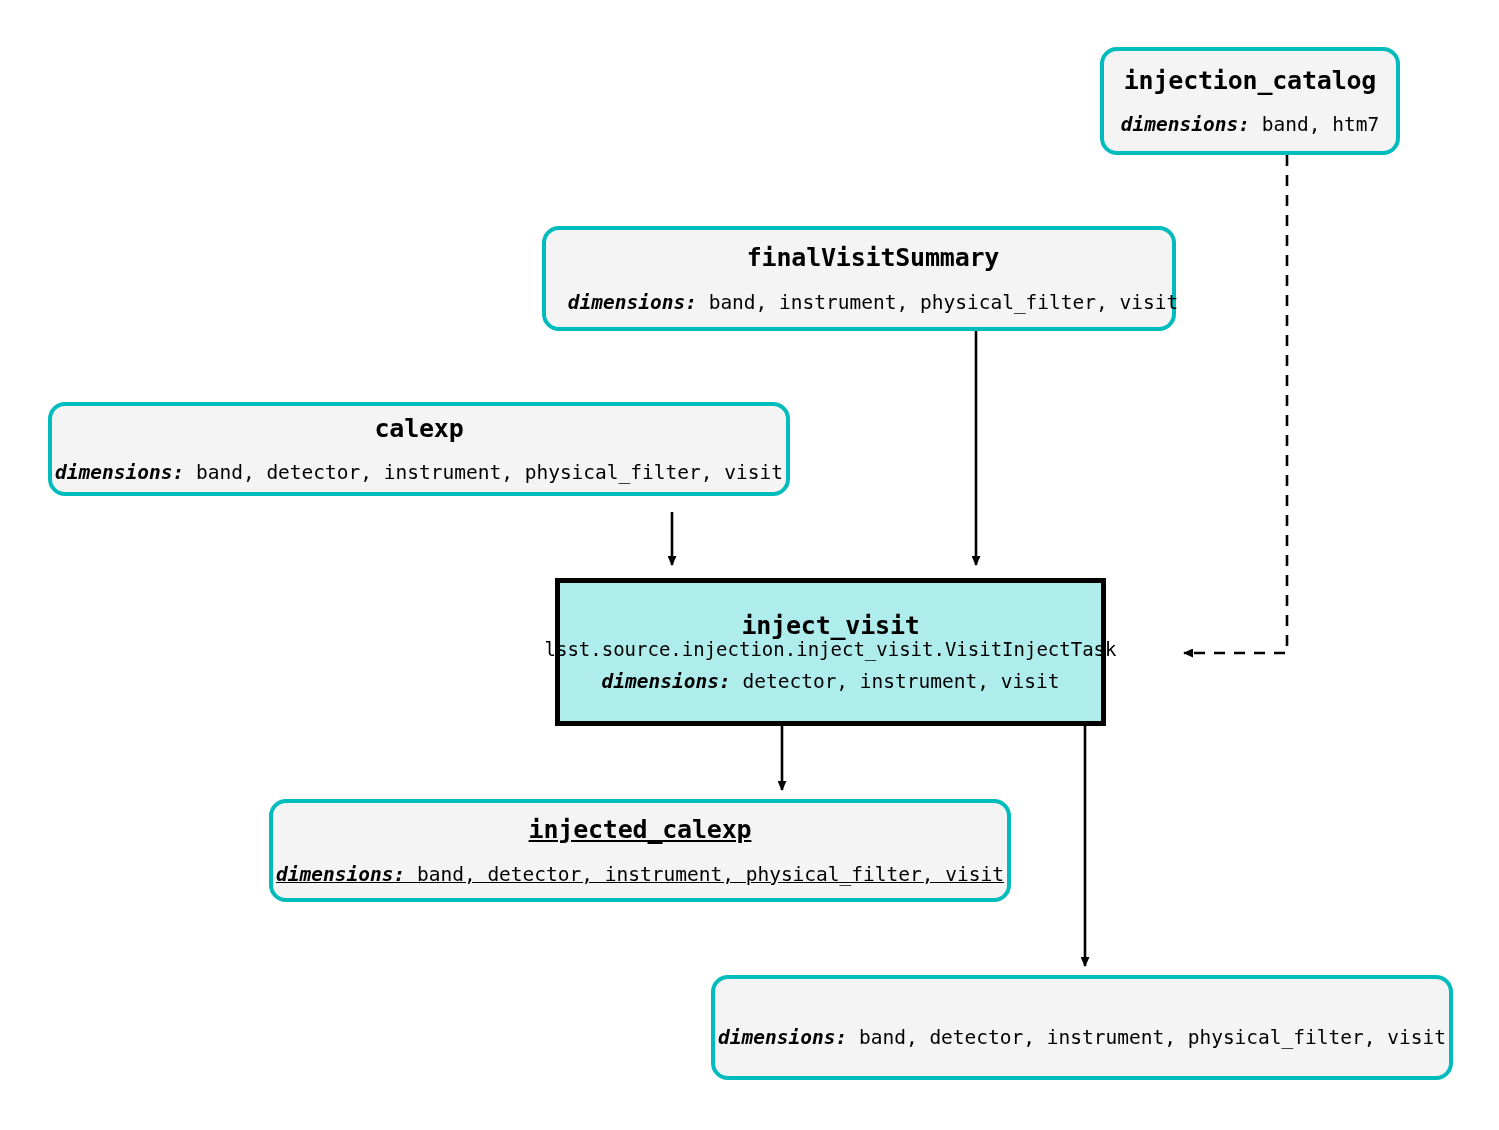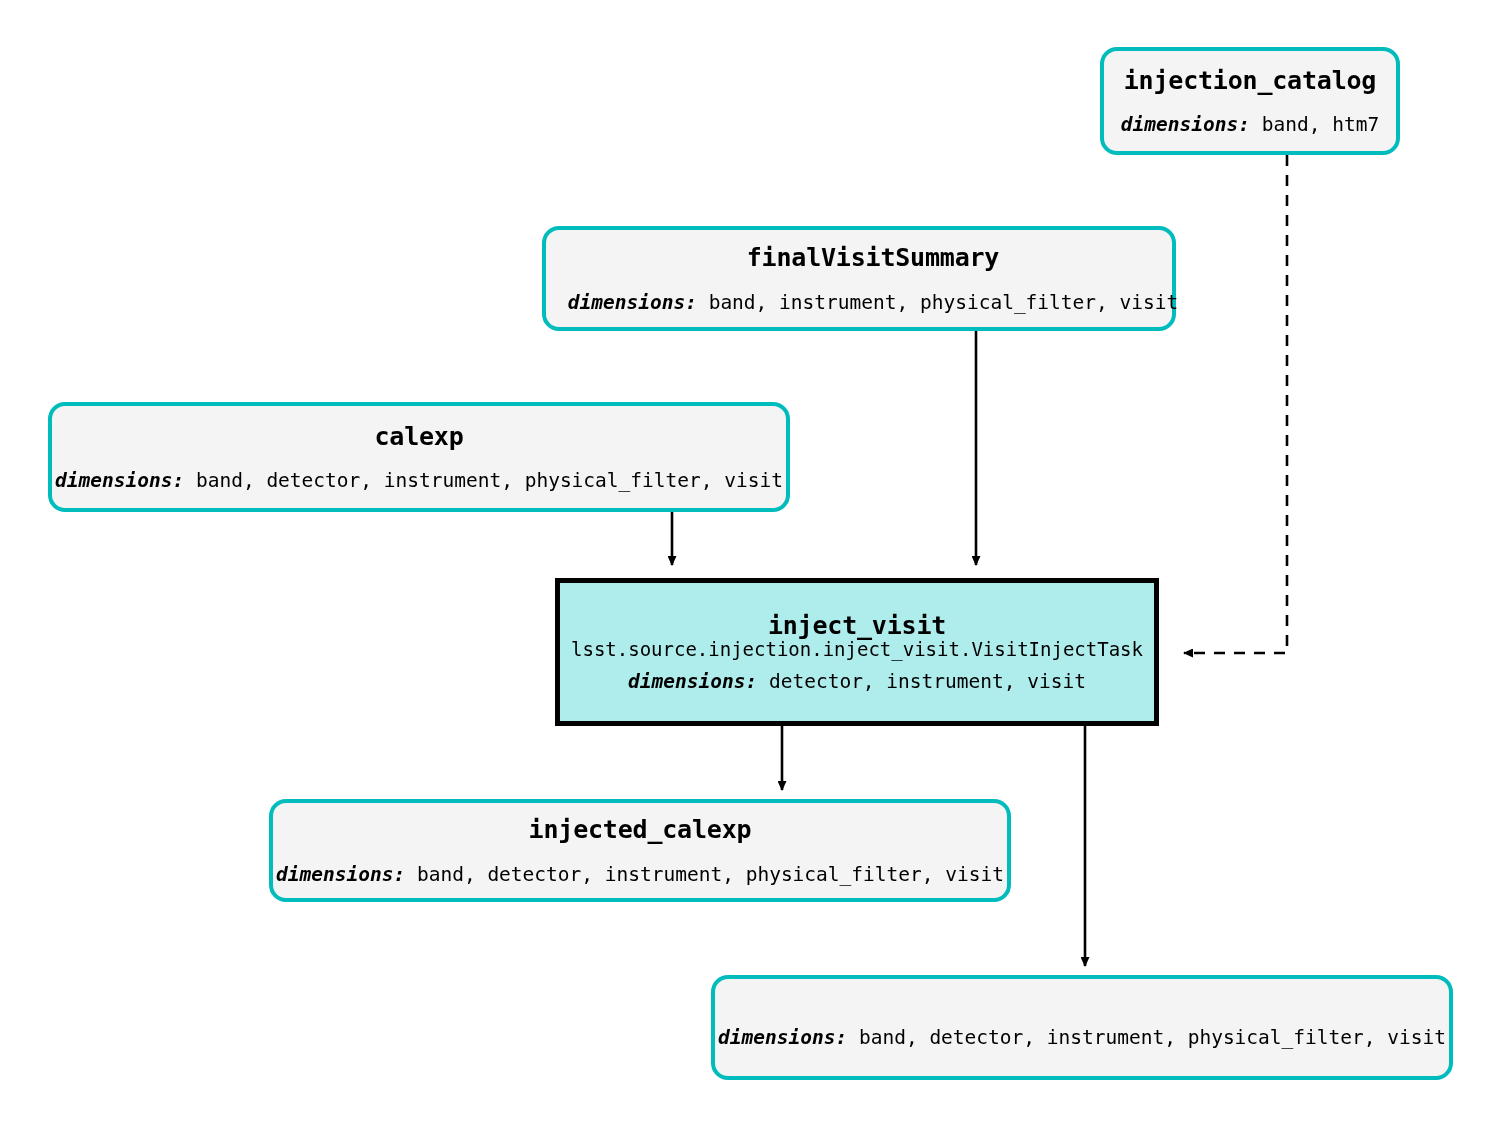--- a/index.html
+++ b/index.html
@@ -117,38 +117,38 @@
   </div>
 
   <div class="node dataset" style="left:542px; top:226px; width:634px; height:105px;padding-left:28px;">
     <div class="node-title">finalVisitSummary</div>
     <div class="node-dims">
       <span class="dims-label">dimensions:</span>
       <span> band, instrument, physical_filter, visit</span>
     </div>
   </div>
 
-  <div class="node dataset" style="left:48px; top:402px; width:742px; height:110px;">
+  <div class="node dataset" style="left:48px; top:402px; width:742px; height:94px;">
     <div class="node-title">calexp</div>
     <div class="node-dims">
       <span class="dims-label">dimensions:</span>
       <span> band, detector, instrument, physical_filter, visit</span>
     </div>
   </div>
 
-  <div class="node task" style="left:555px; top:578px; width:604px; height:148px;">
+  <div class="node task" style="left:555px; top:578px; width:551px; height:148px;">
     <div class="node-title">inject_visit</div>
     <div class="node-classname">lsst.source.injection.inject_visit.VisitInjectTask</div>
     <div class="node-dims">
       <span class="dims-label">dimensions:</span>
       <span> detector, instrument, visit</span>
     </div>
   </div>
 
-  <div class="node dataset" style="left:269px; top:799px; width:742px; height:103px;">
+  <div class="node dataset" style="left:269px; top:799px; width:742px; height:103px;text-decoration:underline;">
     <div class="node-title">injected_calexp</div>
     <div class="node-dims">
       <span class="dims-label">dimensions:</span>
       <span> band, detector, instrument, physical_filter, visit</span>
     </div>
   </div>
 
   <div class="node dataset" style="left:711px; top:975px; width:742px; height:105px;">
     <div class="node-dims">
       <span class="dims-label">dimensions:</span>

